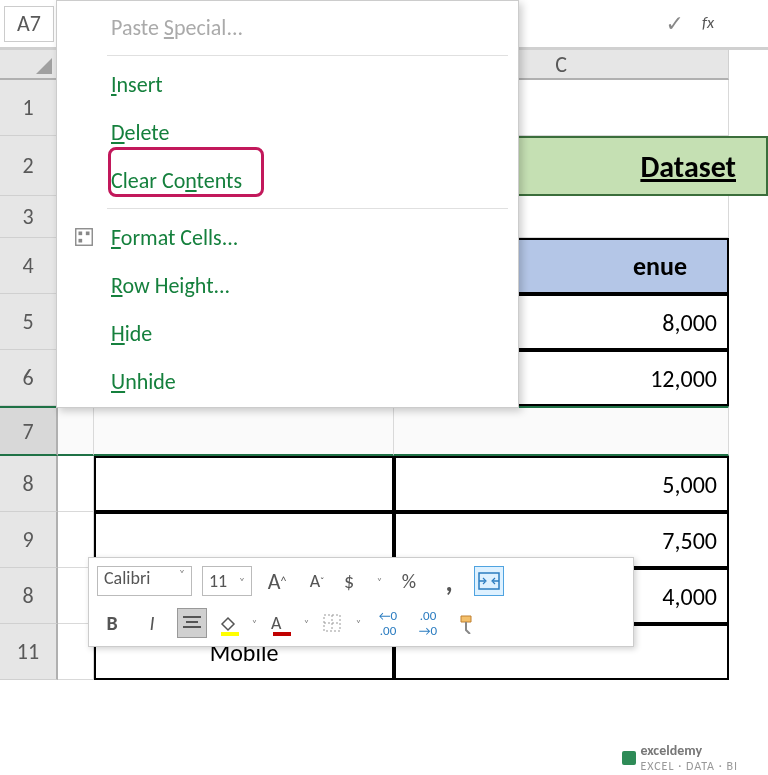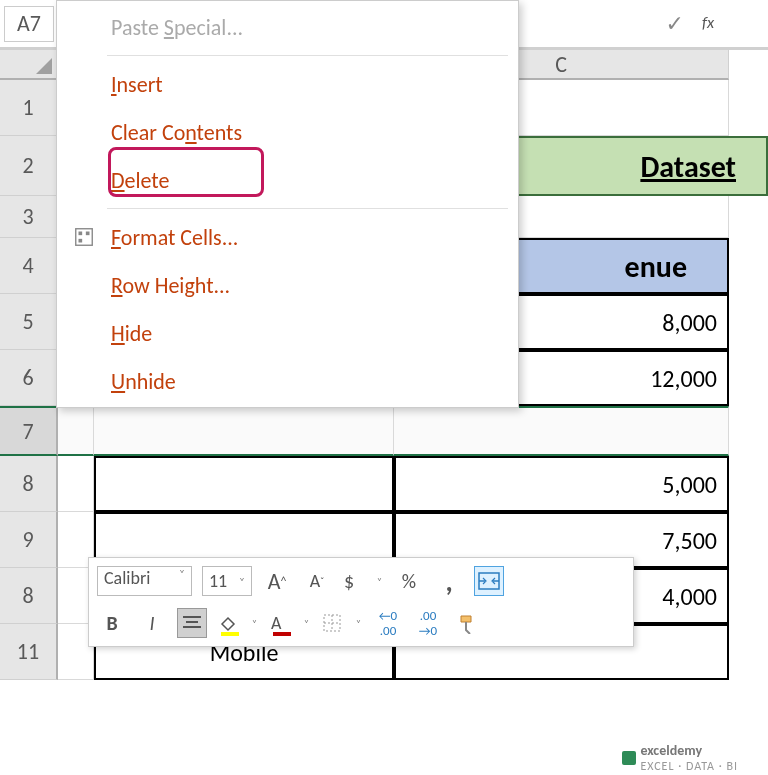--- a/index.html
+++ b/index.html
@@ -20,30 +20,30 @@
     .colhead { background: #e6e6e6; border-right: 1px solid #d0d0d0; border-bottom: 2px solid #b0b0b0; display: flex; align-items: center; justify-content: center; font-size: 22px; color: #595959; }
     .selectall { width: 58px; height: 30px; background: #e6e6e6; border-right: 2px solid #b0b0b0; border-bottom: 2px solid #b0b0b0; position: relative; }
     .selectall::after { content: ''; position: absolute; right: 4px; bottom: 4px; width: 0; height: 0; border-style: solid; border-width: 0 0 16px 16px; border-color: transparent transparent #a0a0a0 transparent; }
     .colA { width: 36px; }
     .colB { width: 300px; }
     .colC { width: 335px; }
     
     .cell { border-right: 1px solid #d9d9d9; border-bottom: 1px solid #d9d9d9; display: flex; align-items: center; padding: 0 10px; font-size: 24px; }
     
     .banner { background: #c5e0b3; border: 2px solid #3b6e3b; font-weight: bold; font-size: 30px; justify-content: center; text-decoration: underline; }
-    .th { background: #b4c6e7; border: 2px solid #000; font-weight: bold; font-size: 30px; justify-content: center; }
+    .th { background: #b4c6e7; border: 2px solid #000; font-weight: bold; font-size: 26px; justify-content: center; }
     .td { border: 2px solid #000; font-size: 24px; }
     .td.center { justify-content: center; }
     .td.right { justify-content: flex-end; }
     
     .row7 .rowhead { background: #d8d8d8; }
     
     
     .ctxmenu { position: absolute; left: 56px; top: 0; width: 463px; background: #fff; border: 1px solid #ccc; box-shadow: 3px 3px 8px rgba(0,0,0,0.2); z-index: 100; padding: 2px 0; }
-    .ctxitem { display: flex; align-items: center; height: 48px; padding-left: 54px; font-size: 22px; color: #c2410c; position: relative; }
+    .ctxitem { display: flex; align-items: center; height: 48px; padding-left: 54px; font-size: 22px; color: #15803d; position: relative; }
     .ctxitem.disabled { color: #aaa; }
     .ctxsep { height: 1px; background: #e0e0e0; margin: 4px 10px 4px 50px; }
     .ctxicon { position: absolute; left: 14px; width: 26px; height: 26px; display: flex; align-items: center; justify-content: center; }
     .ctxicon svg { width: 22px; height: 22px; }
     .delete-highlight { position: absolute; left: 108px; top: 147px; width: 156px; height: 50px; border: 3px solid #c2185b; border-radius: 8px; z-index: 110; pointer-events: none; }
     .underline-mnemonic { text-decoration: underline; }
     
     
     .minitb { position: absolute; left: 88px; top: 557px; width: 546px; height: 90px; background: #fff; border: 1px solid #ccc; box-shadow: 2px 2px 6px rgba(0,0,0,0.18); z-index: 95; display: flex; flex-direction: column; padding: 4px 8px; gap: 4px; }
     .minitb-row1, .minitb-row2 { display: flex; align-items: center; gap: 10px; height: 38px; }
@@ -178,24 +178,24 @@
 
 <div class="ctxmenu">
   <div class="ctxitem disabled">
     <span>Paste <span class="underline-mnemonic">S</span>pecial...</span>
   </div>
   <div class="ctxsep"></div>
   <div class="ctxitem">
     <span><span class="underline-mnemonic">I</span>nsert</span>
   </div>
   <div class="ctxitem">
+    <span><span class="underline-mnemonic">D</span>elete</span>
+  </div>
+  <div class="ctxitem">
     <span>Clear Co<span class="underline-mnemonic">n</span>tents</span>
-  </div>
-  <div class="ctxitem">
-    <span><span class="underline-mnemonic">D</span>elete</span>
   </div>
   <div class="ctxsep"></div>
   <div class="ctxitem">
     <span class="ctxicon">
       <svg viewBox="0 0 24 24">
           <rect x="3" y="3" width="18" height="18" fill="none" stroke="#888" stroke-width="1.5"></rect>
           <rect x="6" y="6" width="4" height="4" fill="#888"></rect>
           <rect x="14" y="6" width="4" height="4" fill="#888"></rect>
           <rect x="6" y="14" width="4" height="4" fill="#888"></rect>
         </svg>

